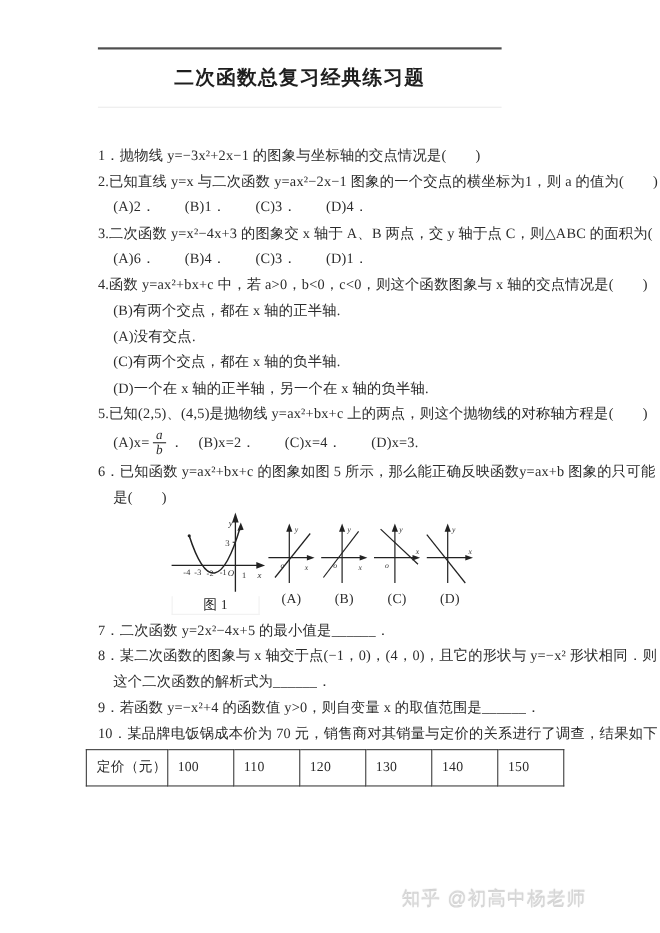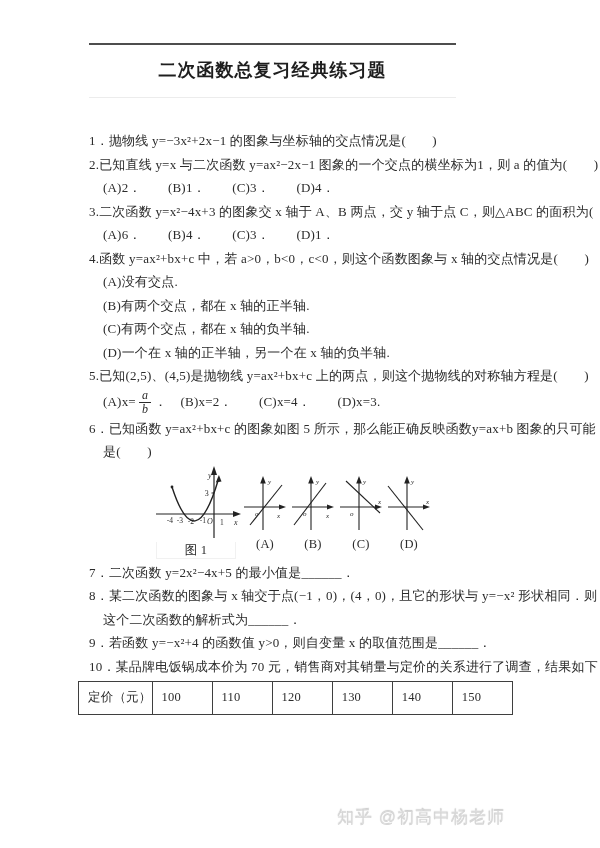--- a/index.html
+++ b/index.html
@@ -45,21 +45,21 @@
   .ax-lab{font-style:italic;}
   .price-table{
     border-collapse:collapse;margin:3px 0 0 -11px;table-layout:fixed;
   }
   .price-table td{
     border:1px solid #3f3f3f;height:32px;vertical-align:middle;
     font-size:12.5px;color:#2b2b2b;padding:0 0 0 9px;width:54.5px;
   }
   .price-table td.c0{width:55px;}
   .watermark{
-    position:absolute;right:40px;top:806px;font-size:17px;color:#d6d6d6;
+    position:absolute;right:12px;top:806px;font-size:17px;color:#d6d6d6;
     font-family:"Liberation Sans","DejaVu Sans",sans-serif;
     text-shadow:0 1px 1px #ffffff, 0 -1px 1px #c8c8c8;
     letter-spacing:1px;
   }
 </style>
 </head>
 <body>
 
 <div class="sheet">
   <div class="rule-dark"></div>
@@ -69,22 +69,22 @@
   <div class="content">
     <div class="line">1．抛物线 y=−3x²+2x−1 的图象与坐标轴的交点情况是(　　)</div>
 
     <div class="line">2.已知直线 y=x 与二次函数 y=ax²−2x−1 图象的一个交点的横坐标为1，则 a 的值为(　　)</div>
     <div class="line opt">(A)2．　　(B)1．　　(C)3．　　(D)4．</div>
 
     <div class="line">3.二次函数 y=x²−4x+3 的图象交 x 轴于 A、B 两点，交 y 轴于点 C，则△ABC 的面积为(　　)</div>
     <div class="line opt">(A)6．　　(B)4．　　(C)3．　　(D)1．</div>
 
     <div class="line">4.函数 y=ax²+bx+c 中，若 a&gt;0，b&lt;0，c&lt;0，则这个函数图象与 x 轴的交点情况是(　　)</div>
+    <div class="line opt">(B)有两个交点，都在 x 轴的正半轴.</div>
     <div class="line opt">(A)没有交点.</div>
-    <div class="line opt">(B)有两个交点，都在 x 轴的正半轴.</div>
     <div class="line opt">(C)有两个交点，都在 x 轴的负半轴.</div>
     <div class="line opt">(D)一个在 x 轴的正半轴，另一个在 x 轴的负半轴.</div>
 
     <div class="line">5.已知(2,5)、(4,5)是抛物线 y=ax²+bx+c 上的两点，则这个抛物线的对称轴方程是(　　)</div>
     <div class="frac-line opt">
       <span>(A)x=</span>
       <span class="frac">
         <span class="num">a</span>
         <span class="den">b</span>
       </span>

